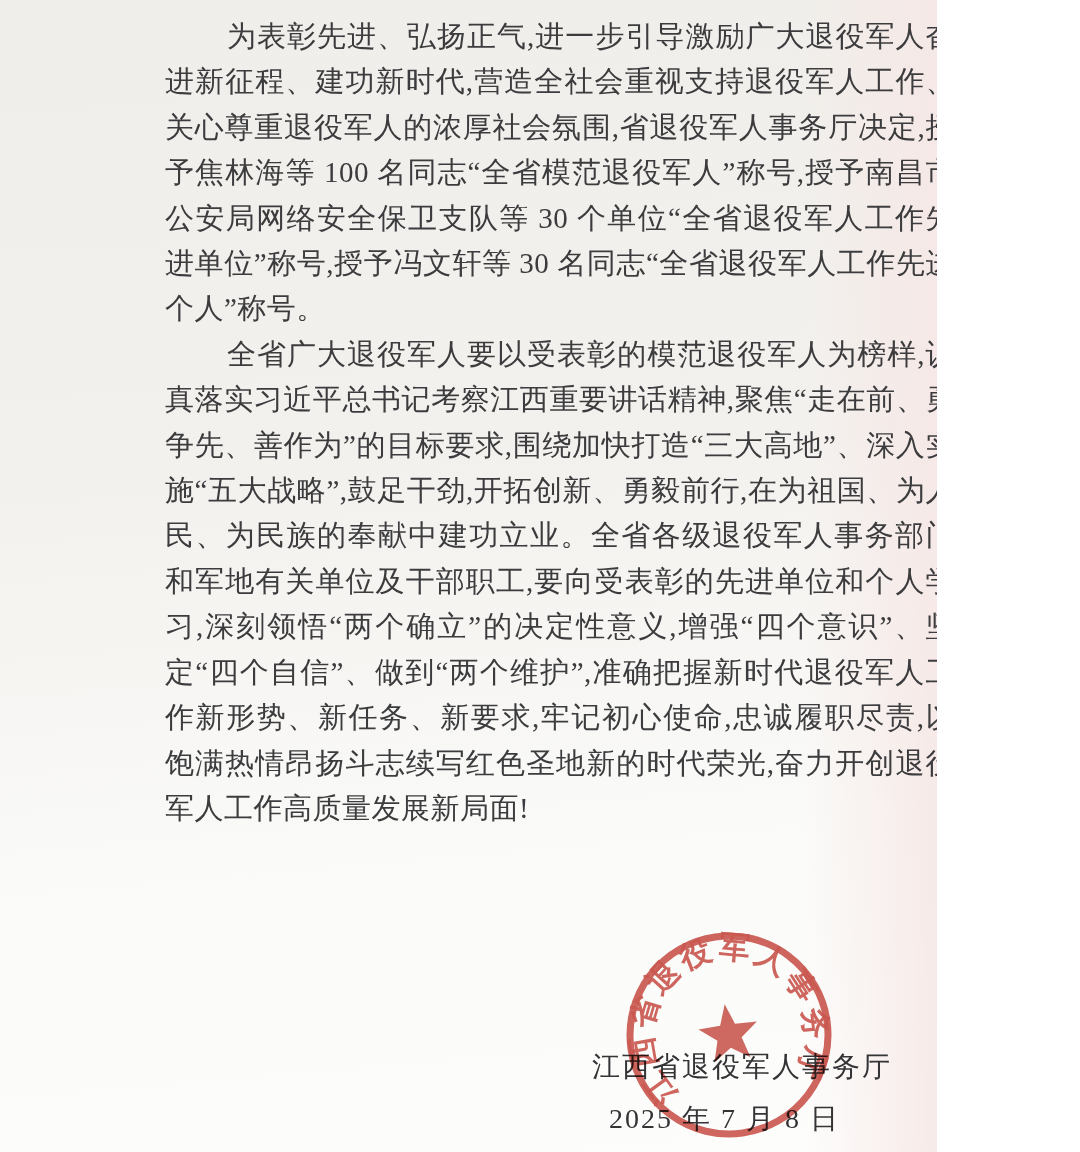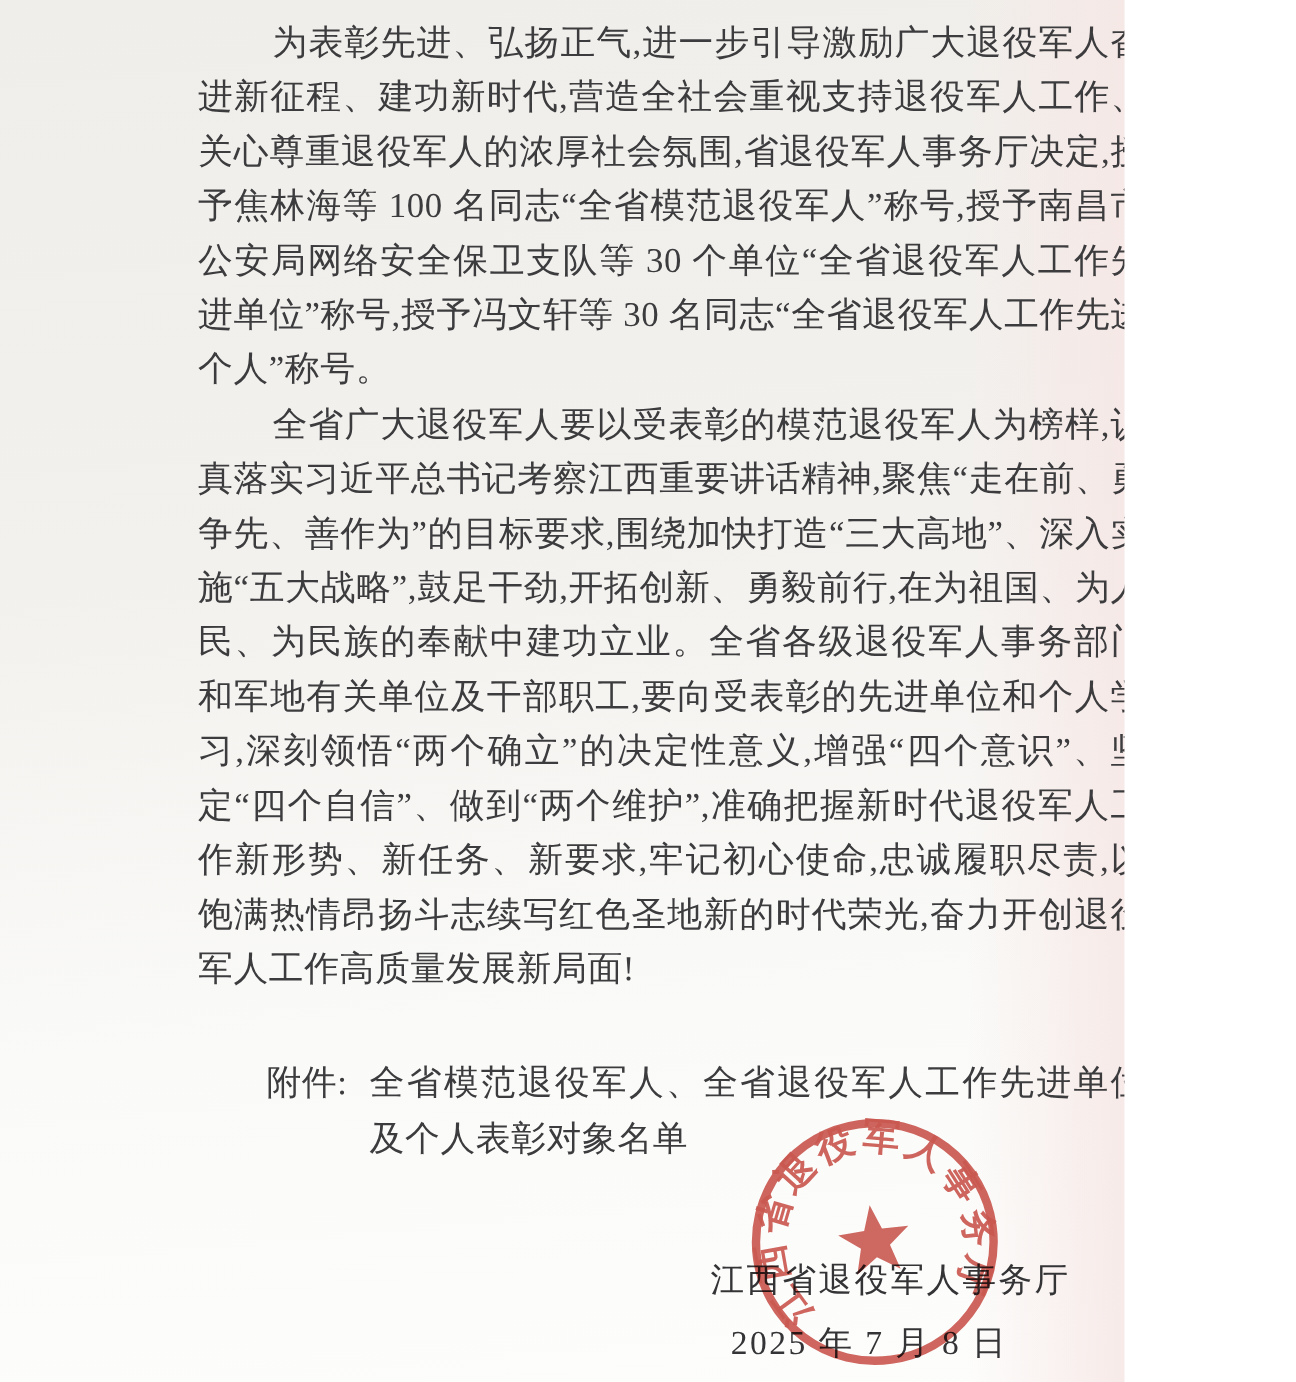--- a/index.html
+++ b/index.html
@@ -75,24 +75,20 @@
   }
 </style>
 </head>
 <body>
 
 <div class="page">
 
   <div class="text-flow">
     <p class="para">为表彰先进、弘扬正气,进一步引导激励广大退役军人奋进新征程、建功新时代,营造全社会重视支持退役军人工作、关心尊重退役军人的浓厚社会氛围,省退役军人事务厅决定,授予焦林海等 100 名同志“全省模范退役军人”称号,授予南昌市公安局网络安全保卫支队等 30 个单位“全省退役军人工作先进单位”称号,授予冯文轩等 30 名同志“全省退役军人工作先进个人”称号。</p>
     <p class="para">全省广大退役军人要以受表彰的模范退役军人为榜样,认真落实习近平总书记考察江西重要讲话精神,聚焦“走在前、勇争先、善作为”的目标要求,围绕加快打造“三大高地”、深入实施“五大战略”,鼓足干劲,开拓创新、勇毅前行,在为祖国、为人民、为民族的奉献中建功立业。全省各级退役军人事务部门和军地有关单位及干部职工,要向受表彰的先进单位和个人学习,深刻领悟“两个确立”的决定性意义,增强“四个意识”、坚定“四个自信”、做到“两个维护”,准确把握新时代退役军人工作新形势、新任务、新要求,牢记初心使命,忠诚履职尽责,以饱满热情昂扬斗志续写红色圣地新的时代荣光,奋力开创退役军人工作高质量发展新局面!</p>
-    <div class="attachment">
-      <div class="att-label">附件:</div>
-      <div class="att-text">全省模范退役军人、全省退役军人工作先进单位及个人表彰对象名单</div>
-    </div>
   </div>
 
   <div class="issuer">江西省退役军人事务厅</div>
   <div class="issue-date">2025 年 7 月 8 日</div>
 
   <svg class="seal" viewBox="0 0 212 212" aria-hidden="true">
     <defs>
       <path id="sealArc" d="M 51.6,160.4 A 77,77 0 1 1 160.4,160.4" fill="none"></path>
     </defs>
     <circle cx="106" cy="106" r="99" fill="none" stroke="#c5423a" stroke-width="7" stroke-opacity="0.92"></circle>

